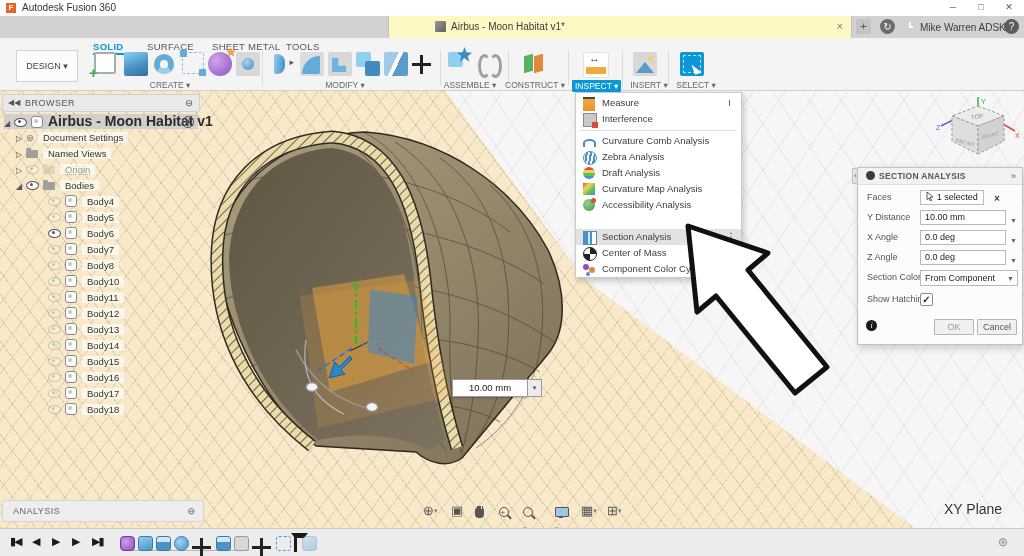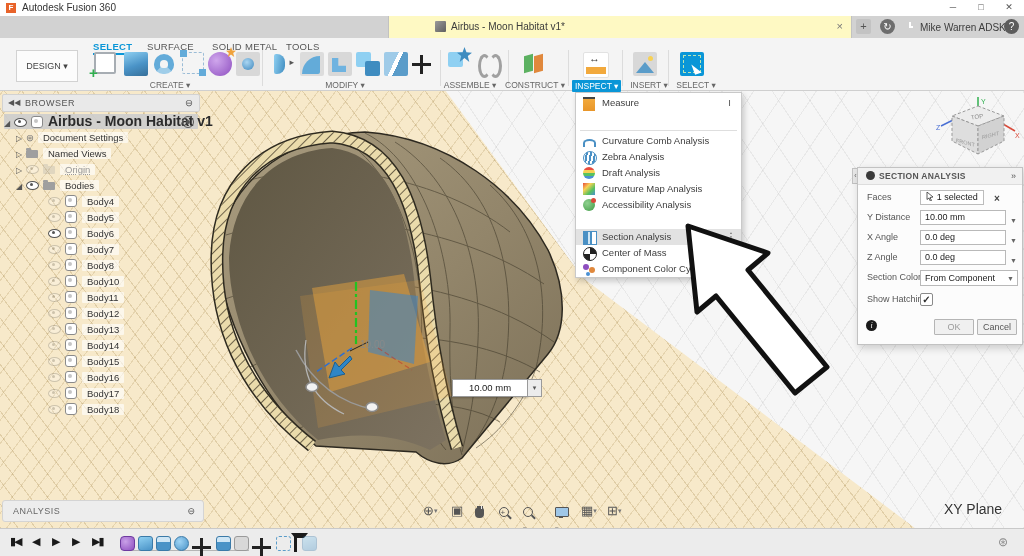--- a/index.html
+++ b/index.html
@@ -316,20 +316,24 @@
     <span class="abs" id="tgear" style="position: absolute; left: 998px; top: 6px;">⊛</span>
   </div>
 
   
   <div class="abs" id="inspectmenu">
     <div class="mi" style="top:2px">
         <span class="mic q-measure"></span>
         <span class="mil">Measure</span>
         <span class="mis">I</span>
       </div>
+    <div class="mi" style="top:18px">
+        <span class="mic q-interf"></span>
+        <span class="mil">Interference</span>
+      </div>
     <div class="mdiv" style="top:37px"></div>
     <div class="mi" style="top:40px">
         <span class="mic">
           <span class="q-comb" style="display:block"></span>
         </span>
         <span class="mil">Curvature Comb Analysis</span>
       </div>
     <div class="mi" style="top:56px">
         <span class="mic q-zebra"></span>
         <span class="mil">Zebra Analysis</span>
@@ -429,23 +433,23 @@
     <span class="x">×</span>
   </div>
   <span class="abs" style="left:856px;top:19px;width:15px;height:15px;background:#c3c3c3;border-radius:2px;text-align:center;line-height:14px;font-size:11px;color:#555">+</span>
   <span class="abs tbcirc" style="left:880px">↻</span>
   <span class="abs tbcirc clock" style="left:902px"></span>
   <span class="abs" id="username">Mike Warren ADSK</span>
   <span class="abs" id="helpbtn">?</span>
 
   
   <div class="abs" id="ribbon">
-    <span class="abs rtab active" style="left:93px">SELECT</span>
+    <span class="abs rtab active" style="left:93px">SOLID</span>
     <span class="abs rtab" style="left:147px">SURFACE</span>
-    <span class="abs rtab" style="left:212px">SOLID METAL</span>
+    <span class="abs rtab" style="left:212px">SHEET METAL</span>
     <span class="abs rtab" style="left:286px">TOOLS</span>
     <div class="abs" id="designbtn">DESIGN ▾</div>
     <span class="ic ic-sketch" style="left:94px"></span>
     <span class="ic ic-cube" style="left:124px"></span>
     <span class="ic ic-rev" style="left:152px"></span>
     <span class="ic ic-dim" style="left:182px"></span>
     <span class="ic ic-form star" style="left:208px"></span>
     <span class="ic ic-hole" style="left:236px"></span>
     <span class="abs glabel" style="left:140px;width:60px">CREATE ▾</span>
     <div class="abs vsep" style="left:262px"></div>

